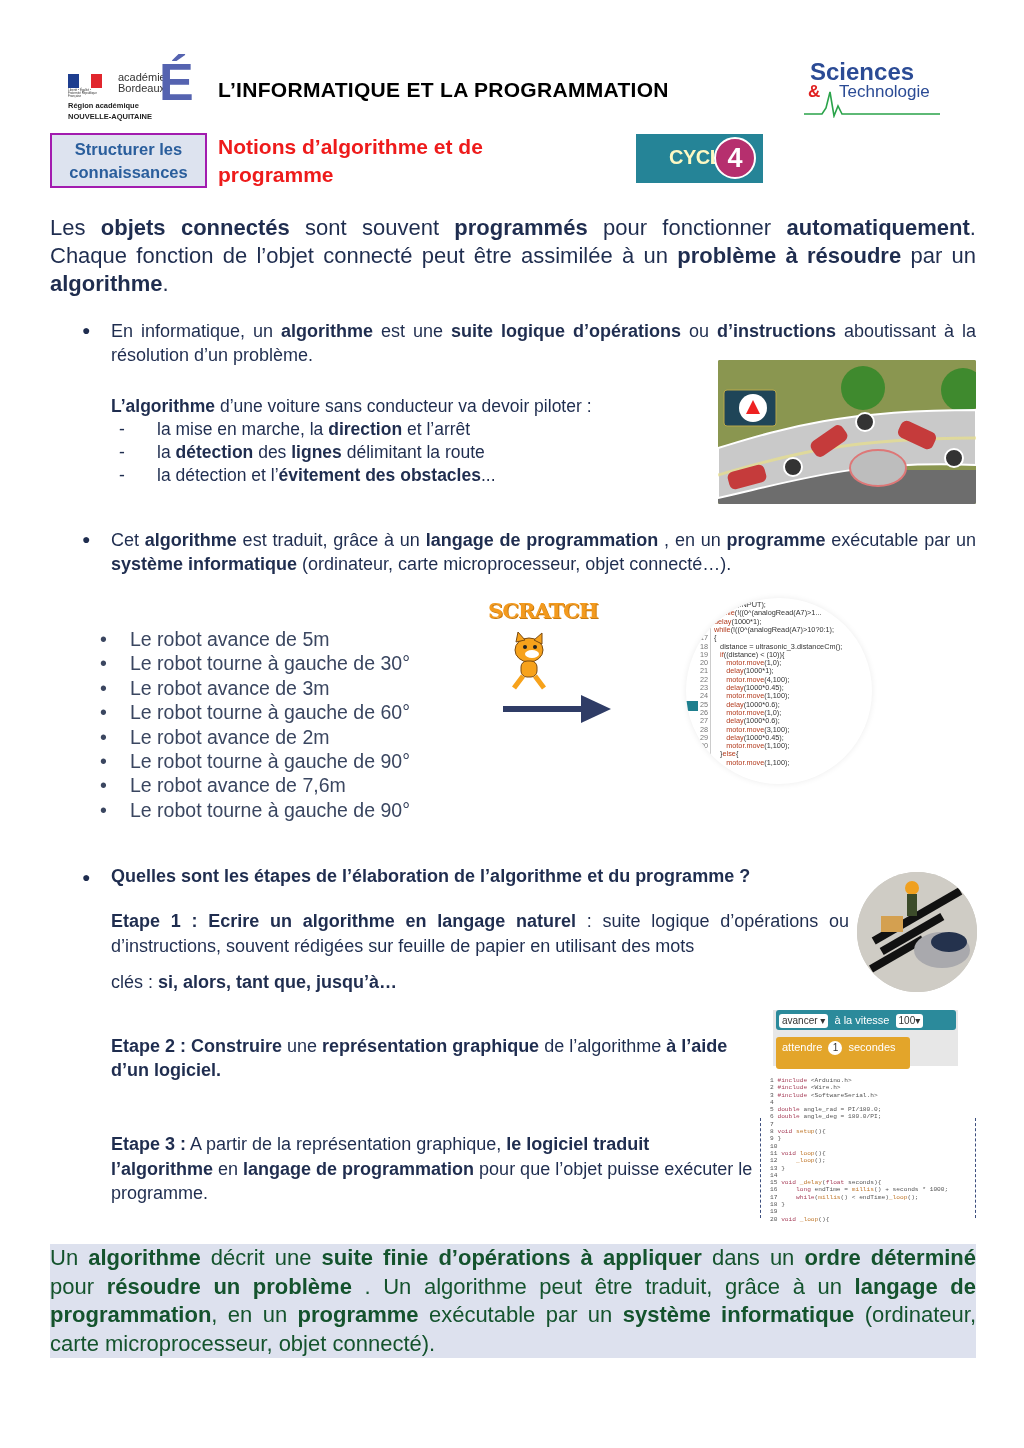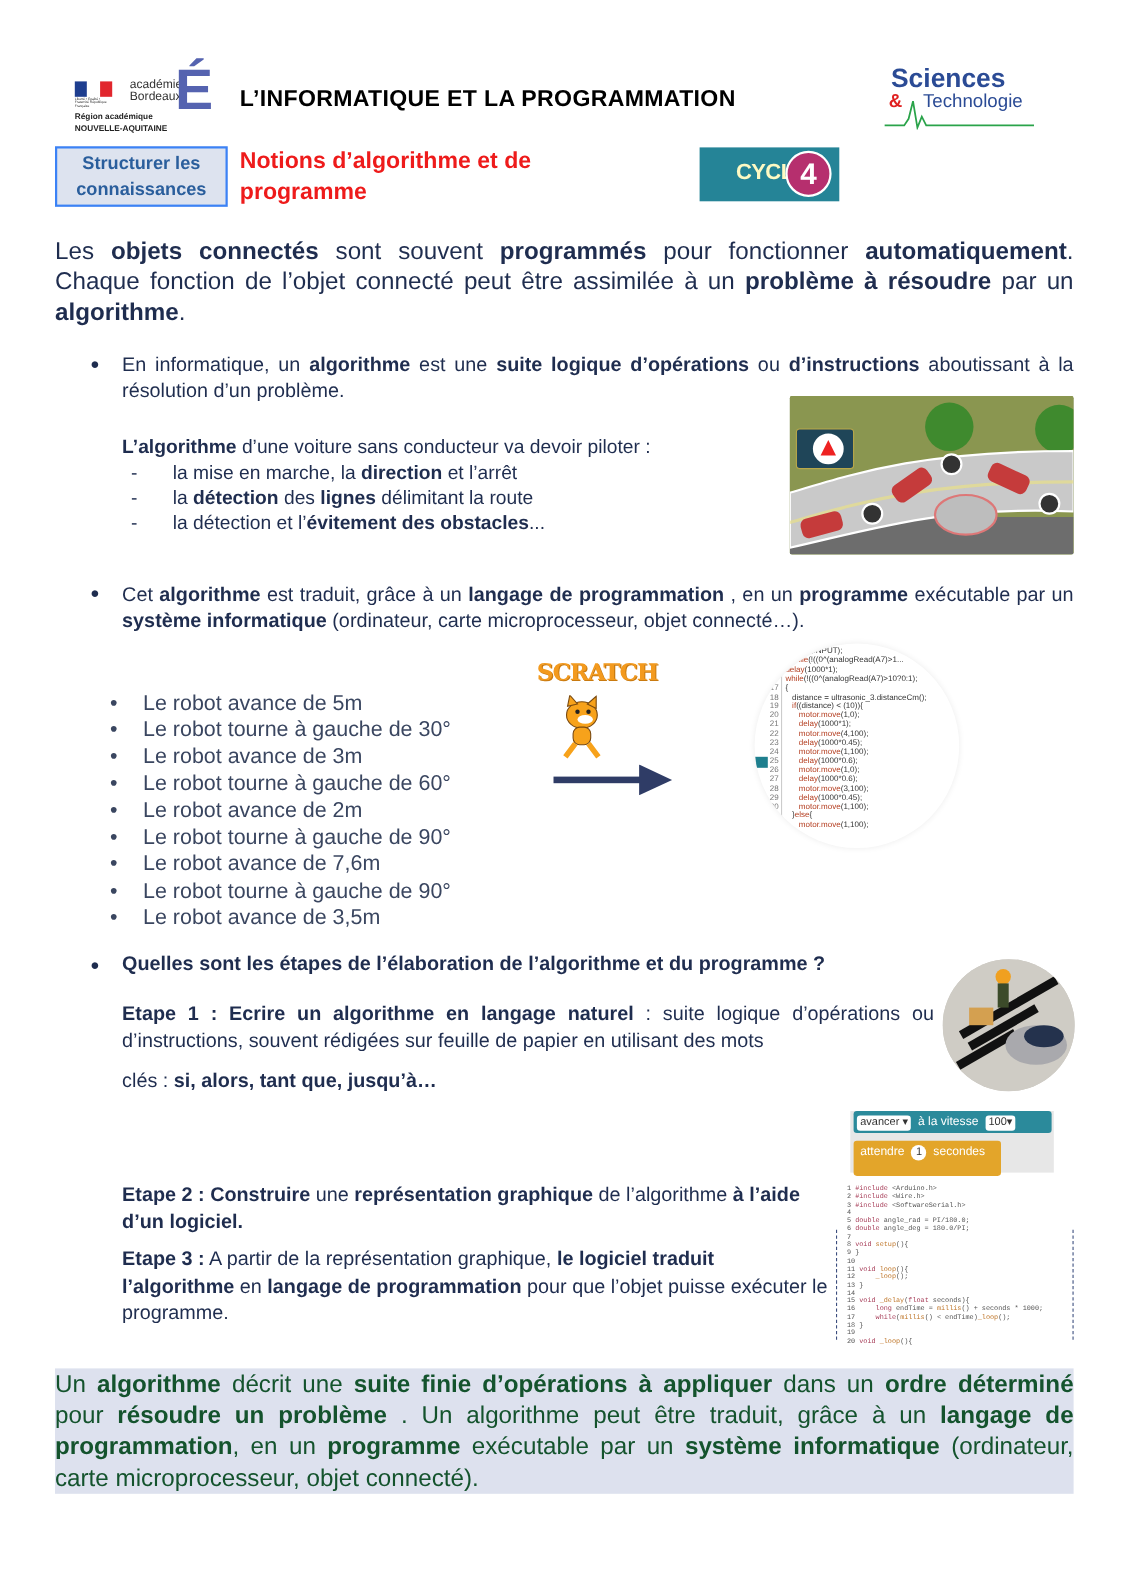--- a/index.html
+++ b/index.html
@@ -22,21 +22,21 @@
   .main-title { left: 218px; top: 78px; font-size: 21px; font-weight: bold; color: #000000; letter-spacing: 0.3px; }
 
   .st-logo { left: 804px; top: 58px; width: 140px; height: 60px; }
   .st-sciences { position: absolute; left: 6px; top: 0; font-size: 24px; font-weight: bold; color: #2b4b95; }
   .st-tech { position: absolute; left: 4px; top: 24px; font-size: 17px; color: #2b4b95; }
   .st-tech .amp { color: #e02020; font-weight: bold; }
   .st-wave { position: absolute; left: 0; top: 24px; }
 
   
   .struct-box { left: 50px; top: 133px; width: 157px; height: 55px; background: #dde3ef;
-                border: 2px solid #3b82f6; box-sizing: border-box; text-align: center;
+                border: 2px solid #a21caf; box-sizing: border-box; text-align: center;
                 font-size: 16.5px; font-weight: bold; color: #2a5e9c; line-height: 23px; padding-top: 3px; }
   .notions { left: 218px; top: 133px; font-size: 21px; font-weight: bold; color: #ee1b1b; line-height: 28px; }
   .cycle { left: 636px; top: 134px; width: 127px; height: 49px; background: #258497; }
   .cycle-text { position: absolute; left: 5px; top: 12px; font-size: 20px; font-weight: bold; color: #fef9c3; letter-spacing: -0.5px; margin-left: 28px; }
   .cycle-num { position: absolute; left: 78px; top: 3px; width: 42px; height: 42px; border-radius: 50%;
                background: #b62f6e; border: 2px solid #fff; box-sizing: border-box; color: #fff;
                font-size: 27px; font-weight: bold; text-align: center; line-height: 38px; }
 
   
   .intro { left: 50px; top: 214px; width: 926px; font-size: 22px; line-height: 28px; text-align: justify;
@@ -59,37 +59,37 @@
   .robot-list ul { margin: 0; padding: 0; list-style: none; }
   .robot-list li { position: relative; padding-left: 32px; }
   .robot-list li::before { content: "•"; position: absolute; left: 2px; color: #3a4660; }
 
   .scratch-logo { left: 488px; top: 598px; font-size: 21px; font-weight: bold; color: #f39a1e;
                   font-family: "DejaVu Serif", serif; letter-spacing: -1px;
                   text-shadow: 1px 1px 0 #c97a10; }
   .cat { left: 506px; top: 632px; width: 46px; height: 60px; }
   .arrow { left: 503px; top: 695px; width: 108px; height: 28px; }
 
-  .code-circle { left: 686px; top: 585px; width: 186px; height: 186px; border-radius: 50%;
+  .code-circle { left: 686px; top: 598px; width: 186px; height: 186px; border-radius: 50%;
                  overflow: hidden; background: #fff; box-shadow: 0 0 6px rgba(0,0,0,0.08); }
   .code-inner { position: absolute; left: 0; top: 0; width: 186px; height: 186px;
                 font-family: "Liberation Sans", sans-serif; font-size: 7.3px; line-height: 10.6px; color: #333; }
   .code-line { white-space: pre; position: absolute; left: 0; }
   .code-ln { position: absolute; left: 4px; color: #777; width: 18px; text-align: right; }
   .code-txt { position: absolute; left: 28px; }
   .code-txt .kw { color: #b33b1d; }
   .gutter { position: absolute; left: 24px; top: 0; width: 1px; height: 186px; background: #ccc; }
   .tabstub { position: absolute; left: 0; top: 103px; width: 12px; height: 10px; background: #1e7f8e; }
 
   .q-heading { left: 111px; top: 866px; font-size: 18px; font-weight: bold; color: #1f2d4f; }
   .etape1 { left: 111px; top: 909px; width: 738px; text-align: justify; font-size: 18px; line-height: 25px; }
   .etape1-l3 { left: 111px; top: 970px; font-size: 18px; }
   .robot-photo { left: 857px; top: 872px; width: 120px; height: 120px; border-radius: 50%; overflow: hidden; background: #c9c6bf; }
 
-  .etape2 { left: 111px; top: 1034px; width: 650px; font-size: 18px; line-height: 24px; margin-top: 40px; }
+  .etape2 { left: 111px; top: 1034px; width: 650px; font-size: 18px; line-height: 24px; }
   .blocks { left: 773px; top: 1010px; width: 185px; height: 56px; background: #e7e7e7; }
   .blk1 { position: absolute; left: 3px; top: 0; width: 180px; height: 20px; background: #2b8a9b; border-radius: 3px; color: #fff; font-size: 11px; line-height: 20px; }
   .blk2 { position: absolute; left: 3px; top: 27px; width: 134px; height: 32px; background: #e3a52a; border-radius: 3px; color: #fff; font-size: 11px; line-height: 20px; }
   .pill { display: inline-block; background: #fff; color: #333; border-radius: 3px; padding: 0 3px; line-height: 14px; margin: 0 3px; font-size: 10px; }
   .pillround { display: inline-block; background: #fff; color: #333; border-radius: 50%; width: 14px; height: 14px; text-align: center; line-height: 14px; font-size: 10px; margin: 0 3px; }
 
   .etape3 { left: 111px; top: 1132px; width: 645px; font-size: 18px; line-height: 24.5px; }
   .arduino-code { left: 770px; top: 1077px; width: 178px; height: 150px; font-family: "Liberation Mono", monospace; font-size: 6.2px; line-height: 7.3px; color: #555; }
   .arduino-code .kw { color: #a8405b; }
   .arduino-code .fn { color: #c0792e; }
@@ -186,21 +186,20 @@
 <div class="abs robot-list">
   <ul id="robot-ul">
       <li>Le robot avance de 5m</li>
       <li>Le robot tourne à gauche de 30°</li>
       <li>Le robot avance de 3m</li>
       <li>Le robot tourne à gauche de 60°</li>
       <li>Le robot avance de 2m</li>
       <li>Le robot tourne à gauche de 90°</li>
       <li>Le robot avance de 7,6m</li>
       <li>Le robot tourne à gauche de 90°</li>
-      <li>Le robot avance de 3,5m</li>
     </ul>
 </div>
 
 <div class="abs scratch-logo">SCRATCH</div>
 <div class="abs cat">
   <svg width="46" height="60" viewBox="0 0 46 60">
     <ellipse cx="23" cy="18" rx="14" ry="12" fill="#f7a21b" stroke="#7a4a10"></ellipse>
     <polygon points="10,10 12,0 19,8" fill="#f7a21b" stroke="#7a4a10"></polygon>
     <polygon points="28,8 36,1 36,12" fill="#f7a21b" stroke="#7a4a10"></polygon>
     <ellipse cx="26" cy="22" rx="7" ry="4" fill="#fff"></ellipse>

